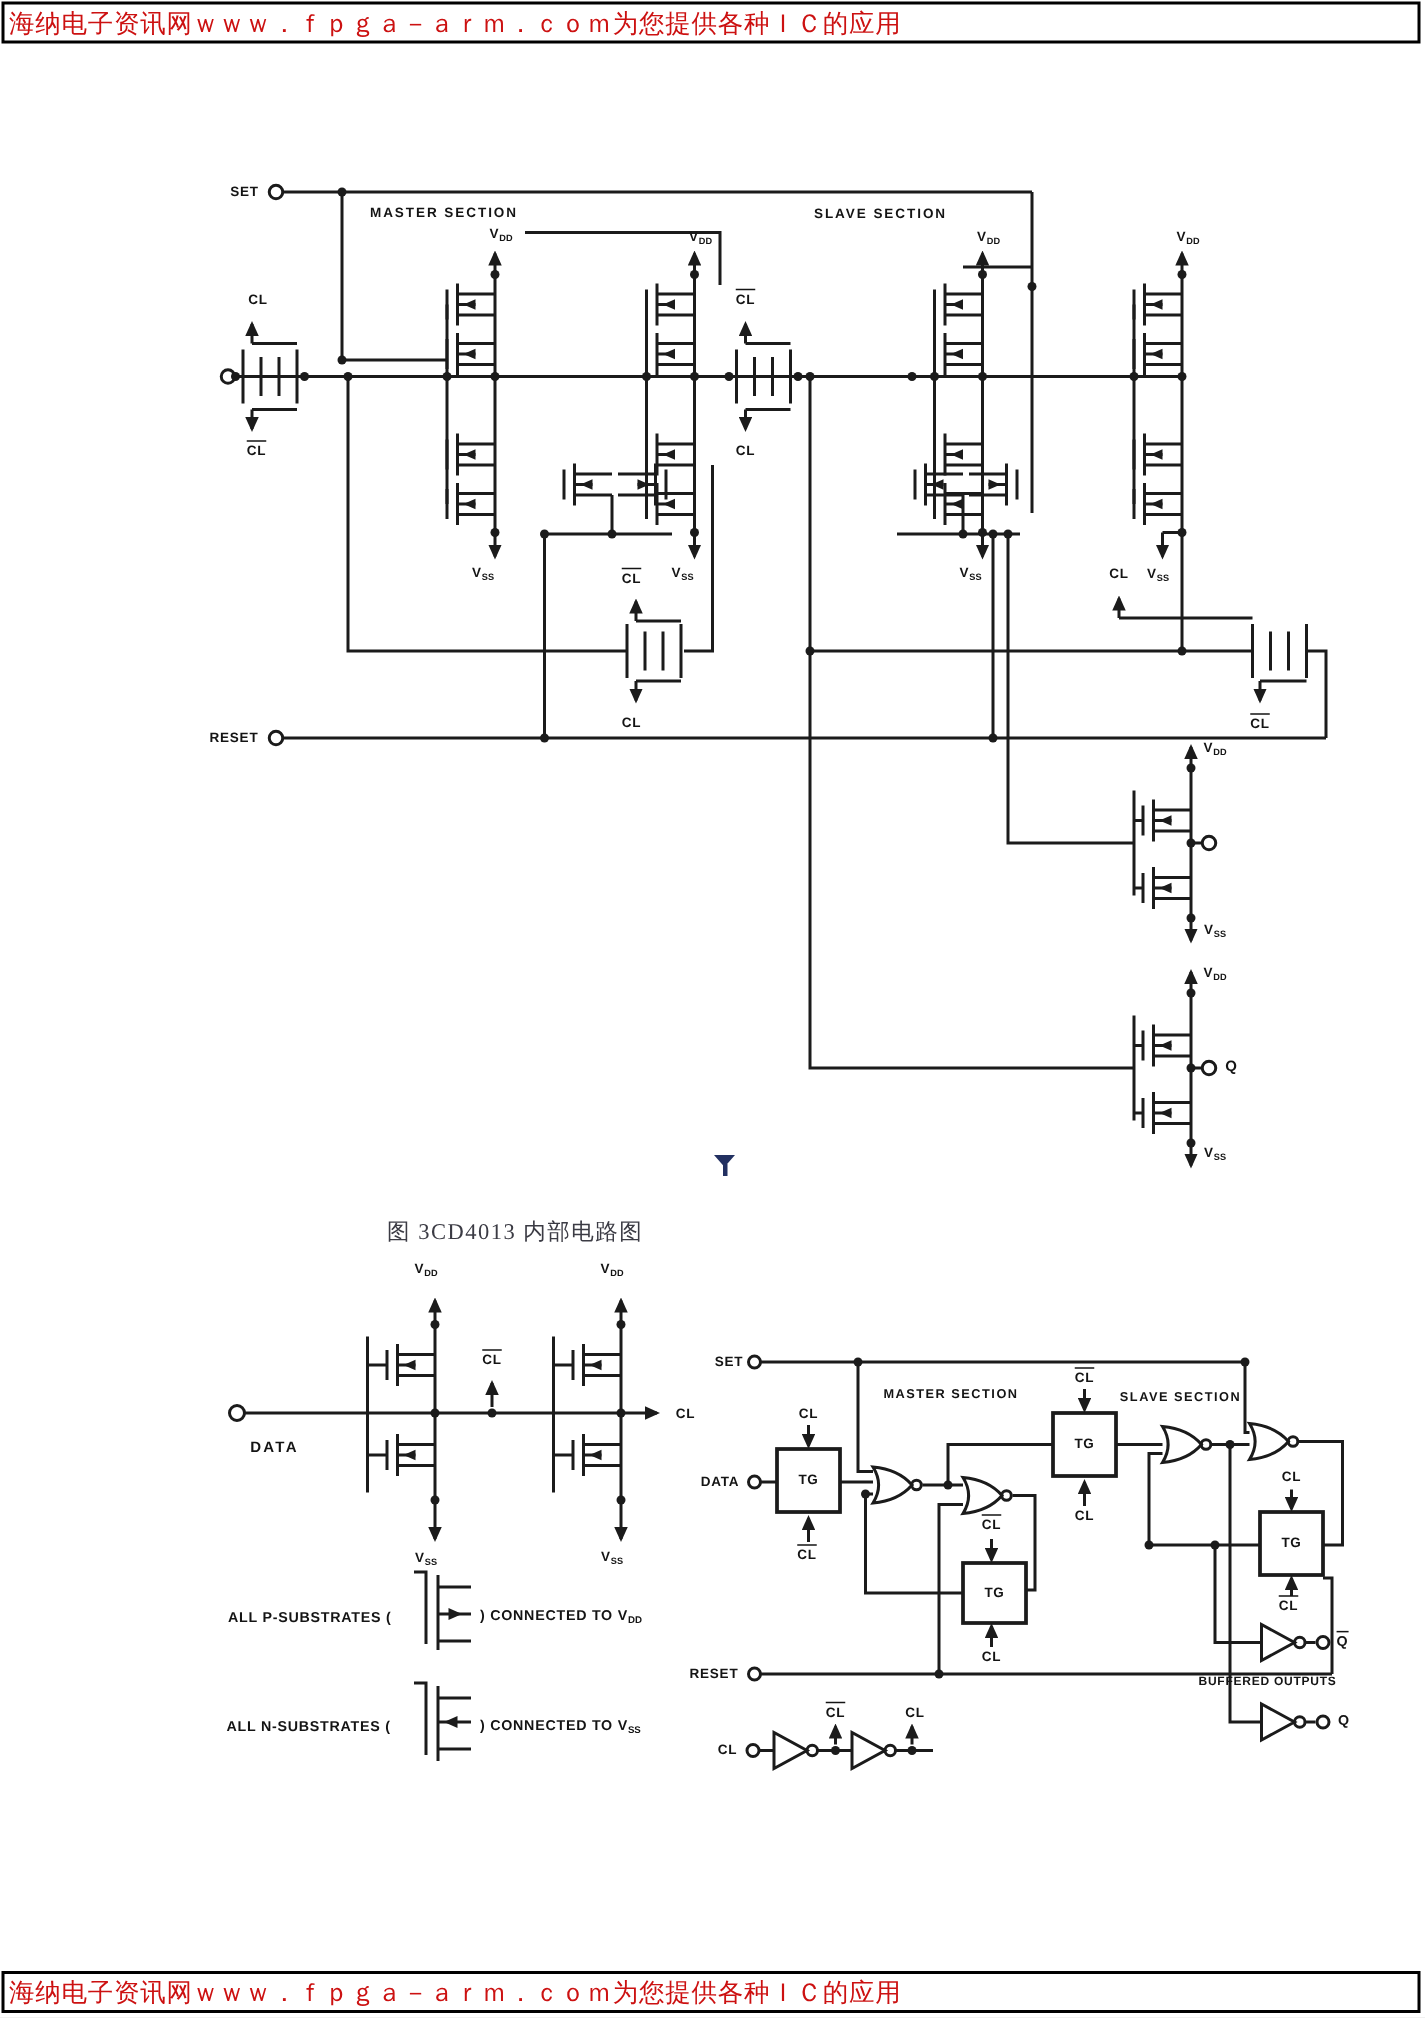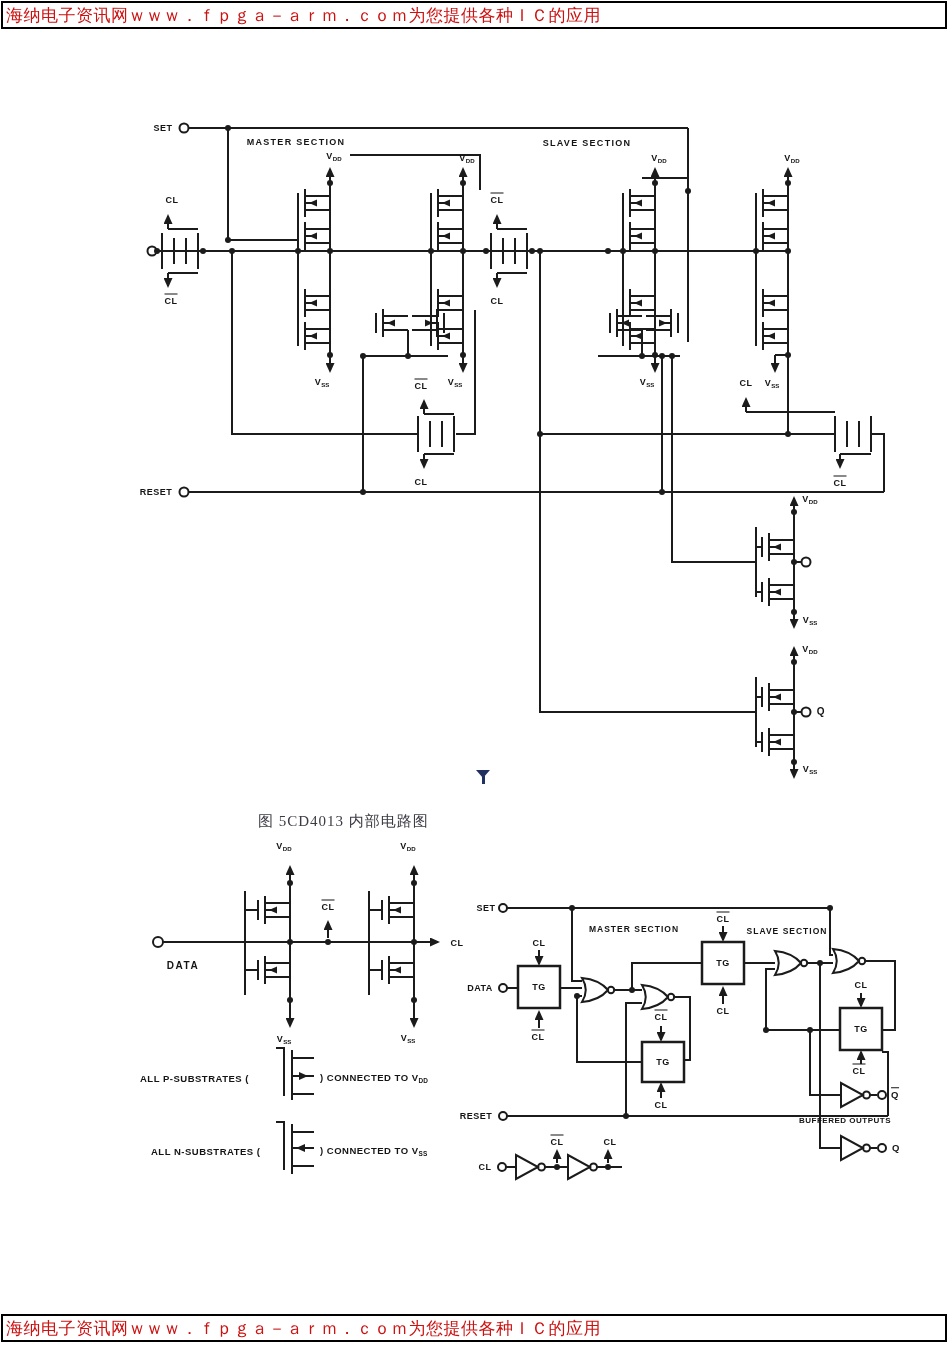--- a/index.html
+++ b/index.html
@@ -326,21 +326,21 @@
           <circle cx="766" cy="1030" r="3"></circle>
         <circle cx="810" cy="1030" r="3"></circle>
           <circle cx="820" cy="963" r="3"></circle>
         <circle cx="557" cy="1167" r="3"></circle>
           <circle cx="608" cy="1167" r="3"></circle>
       </g>
     </g>
   </svg>
 
   <div class="caption">
-    <span>图 5</span><span class="cap-title">CD4013 内部电路图</span>
+    <span>图 3</span><span class="cap-title">CD4013 内部电路图</span>
   </div>
 
   <div class="tri-marker"></div>
 
   <div id="labels">
       <div class="lbl" style="left: 163px; top: 128px; font-size: 9px;"><span>SET</span></div>
       <div class="lbl" style="left: 296px; top: 142px; font-size: 9px; letter-spacing: 1.3px;"><span>MASTER SECTION</span></div>
       <div class="lbl" style="left: 587px; top: 143px; font-size: 9px; letter-spacing: 1.3px;"><span>SLAVE SECTION</span></div>
       <div class="lbl" style="left: 334px; top: 157px; font-size: 9px;"><span>V</span><sub>DD</sub></div>
       <div class="lbl" style="left: 467px; top: 159px; font-size: 9px;"><span>V</span><sub>DD</sub></div>
@@ -364,21 +364,21 @@
       <div class="lbl" style="left: 810px; top: 650px; font-size: 9px;"><span>V</span><sub>DD</sub></div>
       <div class="lbl" style="left: 810px; top: 770px; font-size: 9px;"><span>V</span><sub>SS</sub></div>
       <div class="lbl" style="left: 821px; top: 712px; font-size: 10px;"><span>Q</span></div>
       <div class="lbl" style="left: 284px; top: 847px; font-size: 9px;"><span>V</span><sub>DD</sub></div>
       <div class="lbl" style="left: 408px; top: 847px; font-size: 9px;"><span>V</span><sub>DD</sub></div>
       <div class="lbl" style="left: 328px; top: 907px; font-size: 9px;"><span class="bar">CL</span></div>
       <div class="lbl" style="left: 457px; top: 943px; font-size: 9px;"><span>CL</span></div>
       <div class="lbl" style="left: 183px; top: 966px; font-size: 10px; letter-spacing: 1.5px;"><span>DATA</span></div>
       <div class="lbl" style="left: 284px; top: 1040px; font-size: 9px;"><span>V</span><sub>SS</sub></div>
       <div class="lbl" style="left: 408px; top: 1039px; font-size: 9px;"><span>V</span><sub>SS</sub></div>
-      <div class="lbl left" style="left: 140px; top: 1079px; font-size: 9.5px; text-align: right;"><span>ALL P-SUBSTRATES (</span></div>
+      <div class="lbl left" style="left: 152px; top: 1079px; font-size: 9.5px; text-align: right;"><span>ALL P-SUBSTRATES (</span></div>
       <div class="lbl left" style="left: 320px; top: 1079px; font-size: 9.5px;"><span>) CONNECTED TO V</span><sub>DD</sub></div>
       <div class="lbl left" style="left: 151px; top: 1152px; font-size: 9.5px;"><span>ALL N-SUBSTRATES (</span></div>
       <div class="lbl left" style="left: 320px; top: 1152px; font-size: 9.5px;"><span>) CONNECTED TO V</span><sub>SS</sub></div>
       <div class="lbl" style="left: 486px; top: 908px; font-size: 9px;"><span>SET</span></div>
       <div class="lbl" style="left: 480px; top: 988px; font-size: 9px; text-align: right;"><span>DATA</span></div>
       <div class="lbl" style="left: 476px; top: 1116px; font-size: 9px;"><span>RESET</span></div>
       <div class="lbl" style="left: 634px; top: 929px; font-size: 8.5px; letter-spacing: 1px;"><span>MASTER SECTION</span></div>
       <div class="lbl" style="left: 787px; top: 931px; font-size: 8.5px; letter-spacing: 1px;"><span>SLAVE SECTION</span></div>
       <div class="lbl" style="left: 539px; top: 987px; font-size: 9px;"><span>TG</span></div>
       <div class="lbl" style="left: 663px; top: 1062px; font-size: 9px;"><span>TG</span></div>

